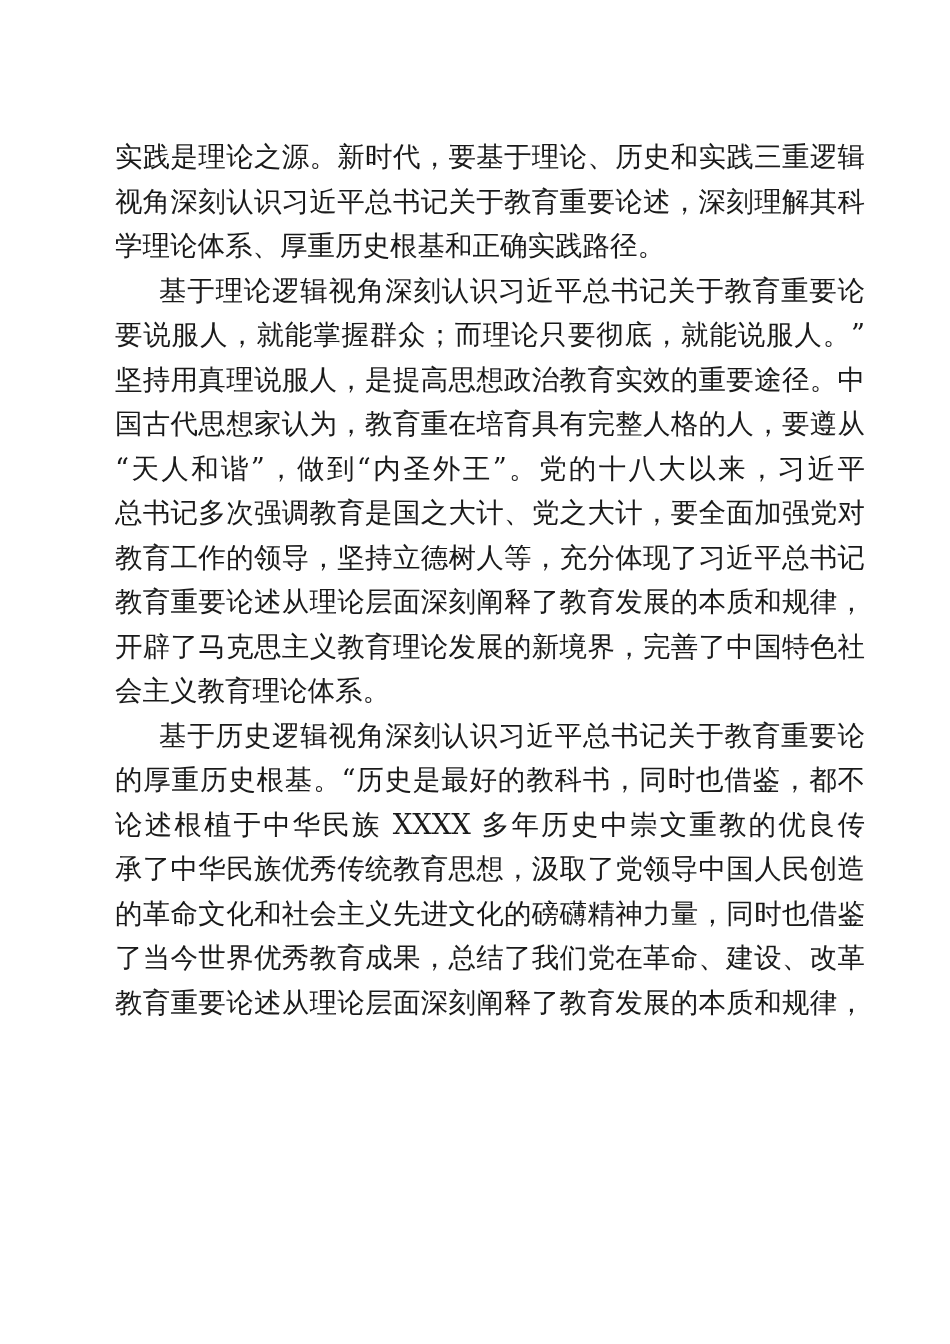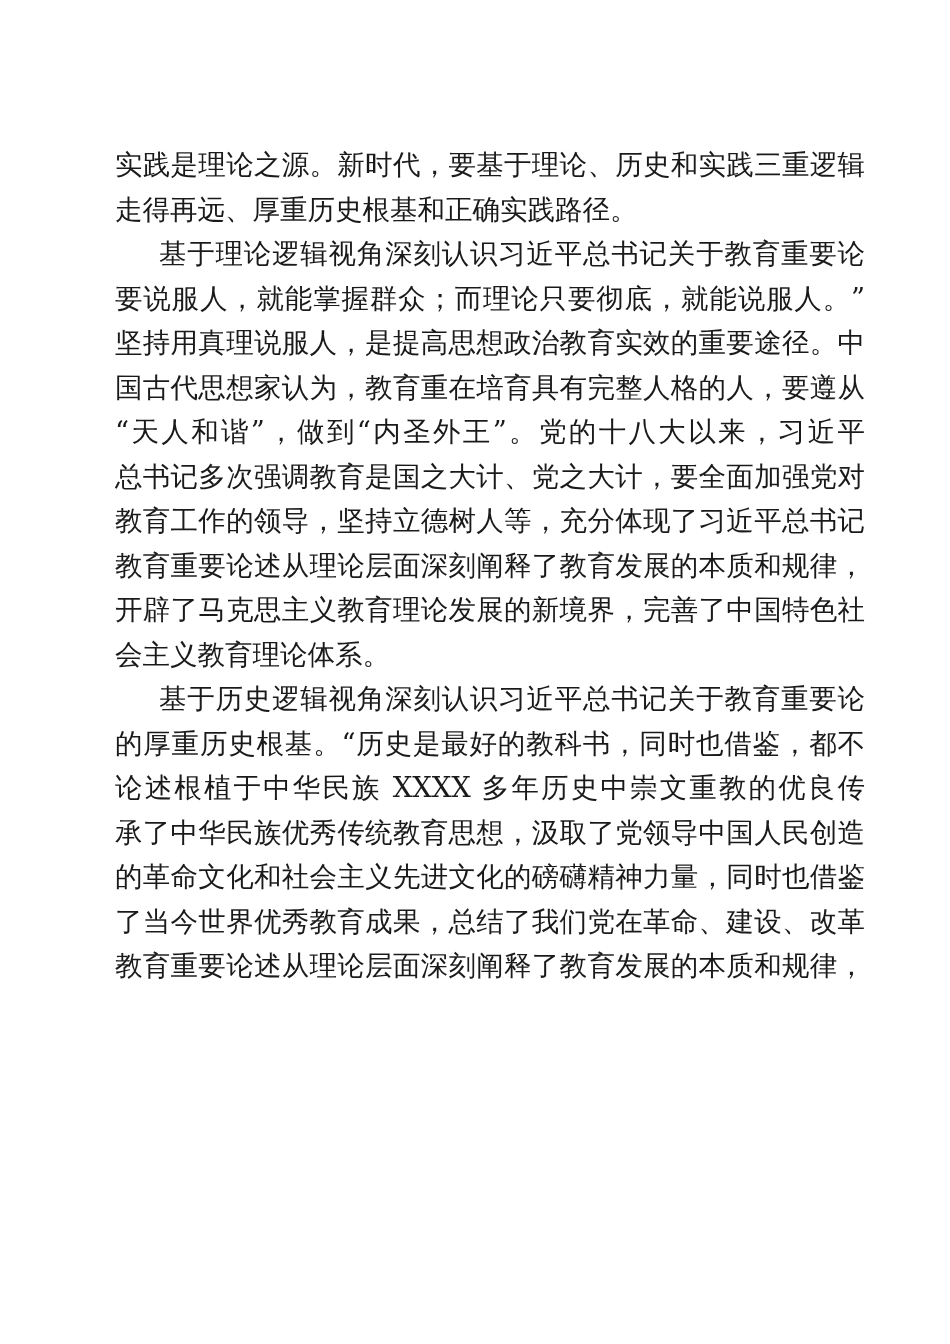--- a/index.html
+++ b/index.html
@@ -11,21 +11,21 @@
     position: relative;
     width: 950px;
     height: 1344px;
     background: #ffffff;
     overflow: hidden;
     font-family: "DejaVu Serif", "Liberation Serif", serif;
   }
   .text-block {
     position: absolute;
     left: 115px;
-    top: 142px;
+    top: 134px;
     width: 750px;
     color: #1a1a1a;
   }
   .para {
     margin: 0;
     padding: 0;
   }
   .line {
     font-size: 27.5px;
     line-height: 44.5px;
@@ -43,21 +43,22 @@
     text-align-last: left;
   }
 </style>
 </head>
 <body>
 
 <div class="page" style="background: rgb(255, 255, 255);">
   <div class="text-block" style="color: rgb(26, 26, 26);">
       <div class="para">
         <div class="line">实践是理论之源。新时代，要基于理论、历史和实践三重逻辑</div>
-        <div class="line no-justify">走得再远、厚重历史根基和正确实践路径。</div>
+        <div class="line">视角深刻认识习近平总书记关于教育重要论述，深刻理解其科</div>
+        <div class="line no-justify">学理论体系、厚重历史根基和正确实践路径。</div>
       </div>
       <div class="para">
         <div class="line indent">基于理论逻辑视角深刻认识习近平总书记关于教育重要论述</div>
         <div class="line">要说服人，就能掌握群众；而理论只要彻底，就能说服人。”</div>
         <div class="line">坚持用真理说服人，是提高思想政治教育实效的重要途径。中</div>
         <div class="line">国古代思想家认为，教育重在培育具有完整人格的人，要遵从</div>
         <div class="line">“天人和谐”，做到“内圣外王”。党的十八大以来，习近平</div>
         <div class="line">总书记多次强调教育是国之大计、党之大计，要全面加强党对</div>
         <div class="line">教育工作的领导，坚持立德树人等，充分体现了习近平总书记</div>
         <div class="line">教育重要论述从理论层面深刻阐释了教育发展的本质和规律，</div>

